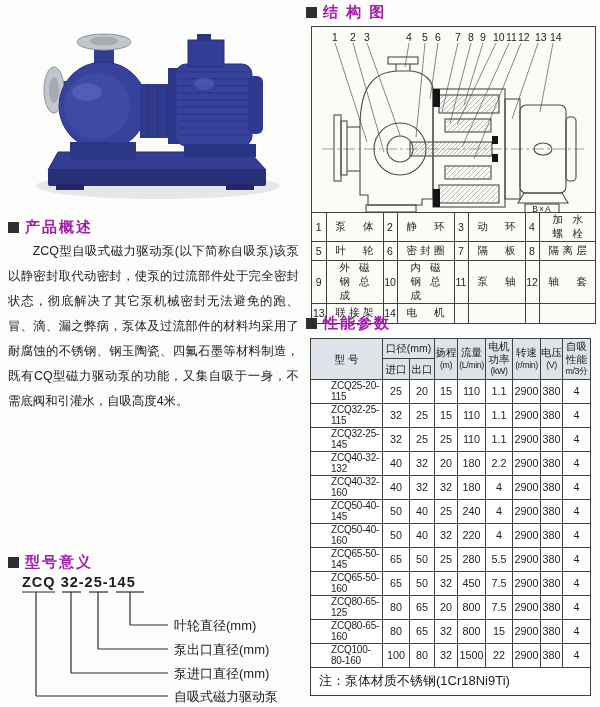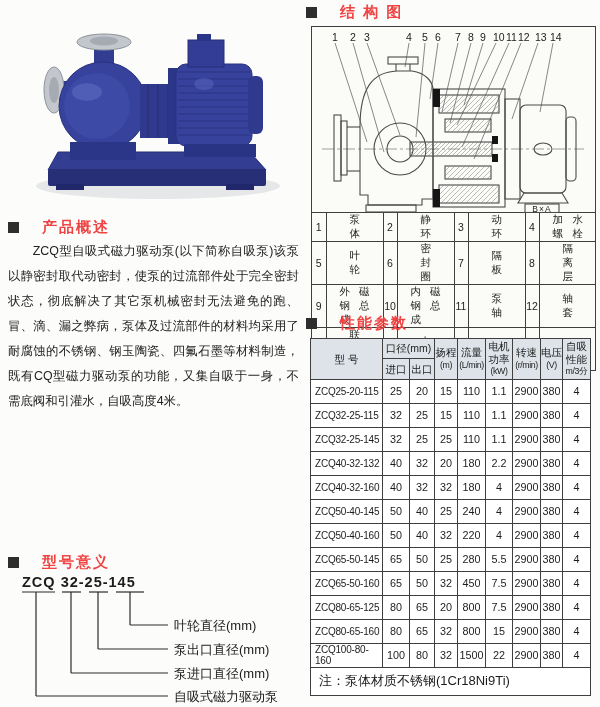--- a/index.html
+++ b/index.html
@@ -2,51 +2,51 @@
 <html><head>
 <meta charset="utf-8">
 <style>
   * { box-sizing: border-box; margin: 0; padding: 0; }
   html,body { background:#e9e9e6; }
   #page {
     position: relative; width: 600px; height: 707px;
     background: #fcfcfa; overflow: hidden;
     font-family: "Liberation Sans", sans-serif; color: #1c1c1c;
   }
-  .section-title{ position:absolute; display:flex; align-items:center; gap:23px;
-    font-size:15px; font-weight:bold; letter-spacing:2px; color:#ef4444;}
+  .section-title{ position:absolute; display:flex; align-items:center; gap:6px;
+    font-size:15px; font-weight:bold; letter-spacing:2px; color:#a21caf;}
   .sq{ width:11px; height:11px; background:#2e2e2e; flex:0 0 auto;}
   
   #photo{ position:absolute; left:8px; top:4px; width:288px; height:208px;}
   
   #overview-text{ position:absolute; left:8px; top:239px; width:291px;
     font-size:12.4px; line-height:25px; text-align:justify; color:#222;}
   #overview-text p{ text-indent:2em; }
   
   #structure-figure{ position:absolute; left:311px; top:26px; width:285px;
     border:1.5px solid #3f3f3f; background:#fbfbf8;}
   #structure-drawing{ position:relative; width:100%; height:186px; border-bottom:1px solid #3f3f3f;}
   #callout-layer span{ position:absolute; top:4px; font-size:10.5px; color:#222;}
   table.parts{ border-collapse:collapse; width:100%; table-layout:fixed;}
   table.parts td{ border:1px solid #3f3f3f; height:19px; font-size:10.5px; overflow:hidden;}
   table.parts td.num{ width:14px; text-align:center;}
-  table.parts td.pname{ width:57px; padding:0 23px; text-align:justify; text-align-last:justify;}
+  table.parts td.pname{ width:57px; padding:0 9px; text-align:justify; text-align-last:justify;}
   table.parts td.pname.wide{ padding:0 13px;}
   table.parts tr td:first-child{ border-left:none;}
   table.parts tr td:last-child{ border-right:none;}
   table.parts tr:first-child td{ border-top:none;}
   table.parts tr:last-child td{ border-bottom:none;}
   
   table.perf{ position:absolute; left:310px; top:338px; width:280px;
     border-collapse:collapse; background:#fff; table-layout:fixed;}
   table.perf th, table.perf td{ border:1px solid #3f3f3f; text-align:center; overflow:hidden;}
   table.perf thead th{ background:#dde3e9; font-weight:normal; font-size:10.5px; line-height:12.5px; padding:1px 0;}
   table.perf thead .unit{ font-size:8.8px; letter-spacing:-0.4px; display:block;}
   table.perf tbody td{ height:24px; font-size:10.8px;}
-  table.perf tbody td.model{ text-align:left; padding-left:4px; font-size:10px; letter-spacing:-0.2px;}
+  table.perf tbody td.model{ text-align:left; padding-left:20px; font-size:10px; letter-spacing:-0.2px;}
   table.perf td.note-cell{ text-align:left; height:28px; font-size:13px; padding-left:8px;}
   
   svg text{ fill:#1c1c1c; }
 </style>
 </head>
 <body>
 
 <div id="page">
 
   <svg id="photo" viewBox="0 0 288 208">

